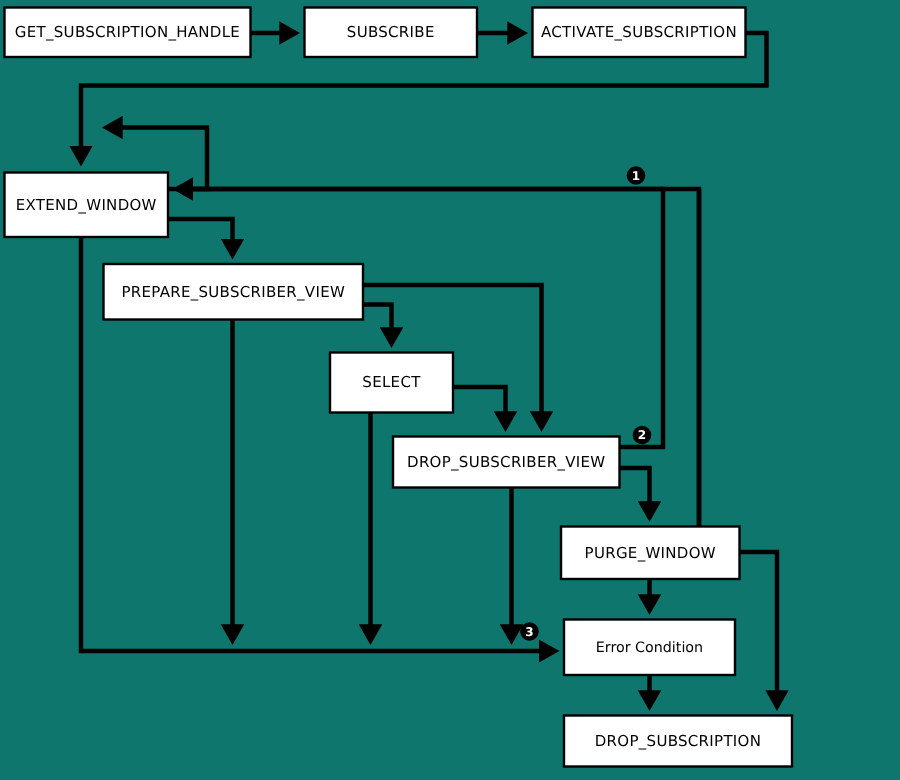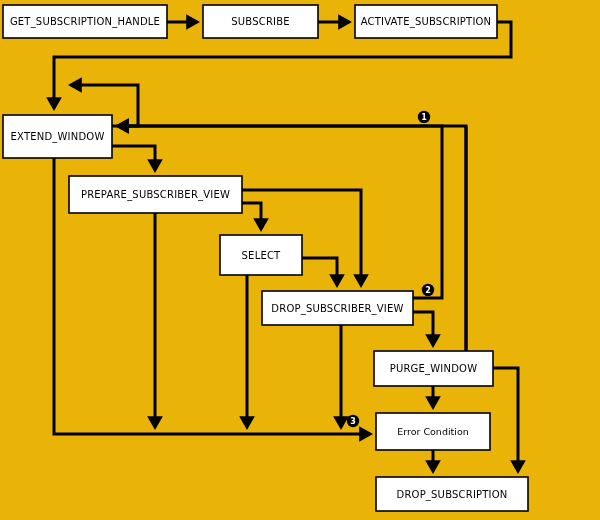--- a/index.html
+++ b/index.html
@@ -10,21 +10,21 @@
   body {
     width: 600px;
     height: 520px;
     font-family: "DejaVu Sans", sans-serif;
     overflow: hidden;
   }
   #diagram-root {
     position: relative;
     width: 600px;
     height: 520px;
-    background: #eab308;
+    background: #0f766e;
   }
   svg#flowchart {
     display: block;
     width: 600px;
     height: 520px;
   }
   .node-box {
     fill: #ffffff;
     stroke: #000000;
     stroke-width: 1.6;

